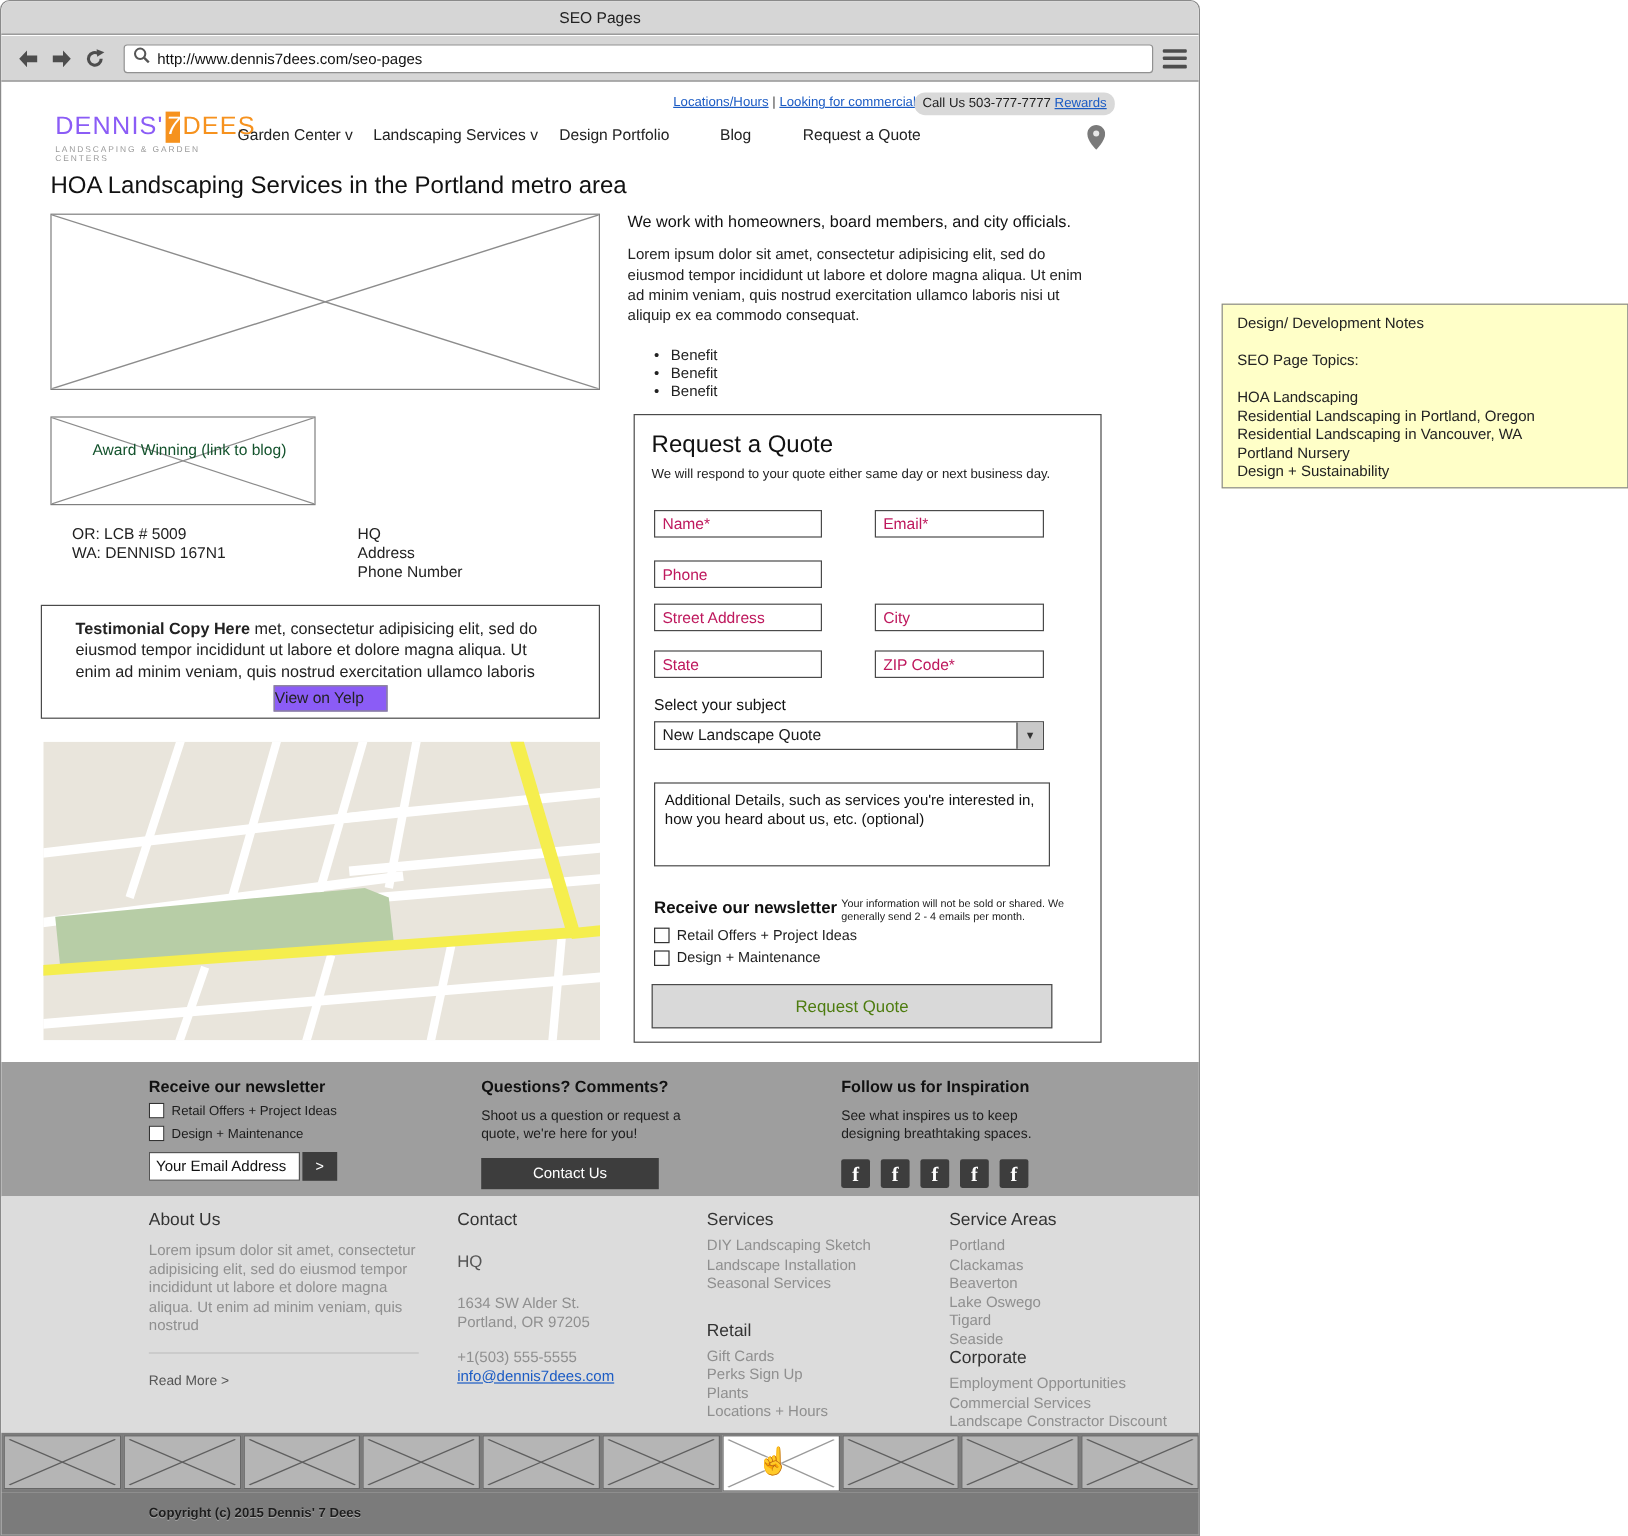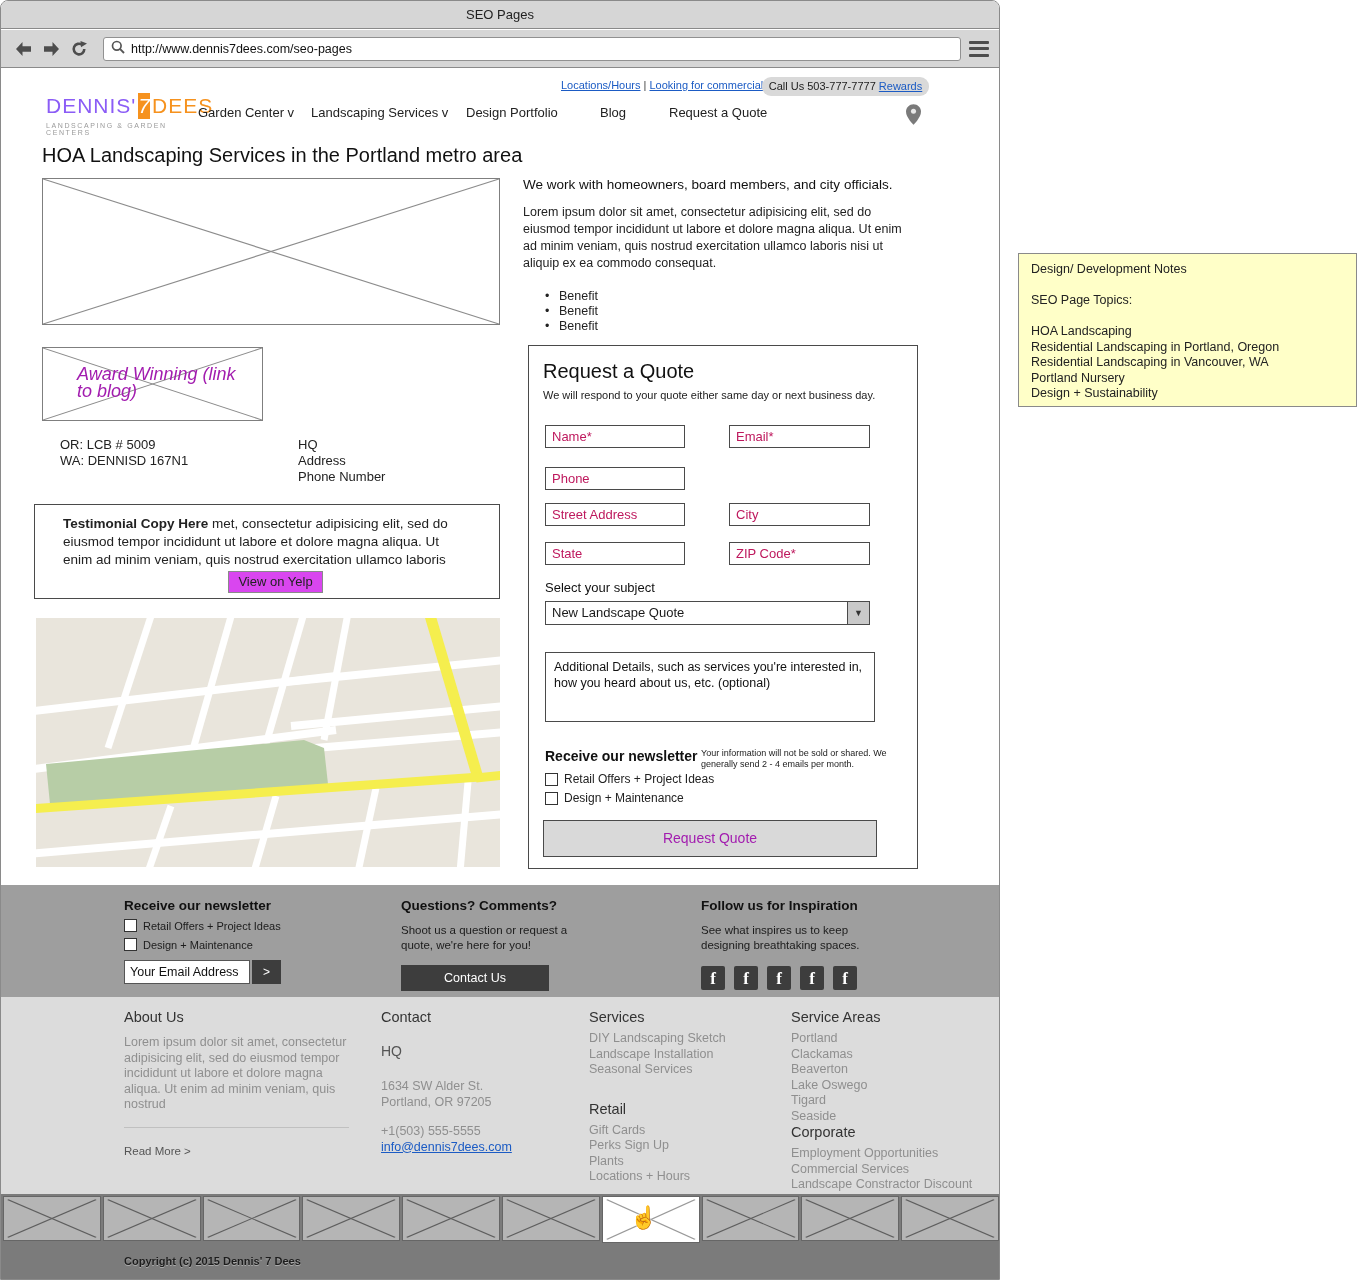--- a/index.html
+++ b/index.html
@@ -35,40 +35,40 @@
                 font-size:21px; font-style:italic; text-align:center; line-height:26px; margin:0 2px; }
   .logo-dees { font-size:21px; color:#f6921e; letter-spacing:1px; }
   .logo-tag { font-size:7px; color:#9a9a9a; letter-spacing:1.6px; margin-top:3px; }
   .mainnav-item { position:absolute; top:104px; font-size:13px; color:#222; cursor:pointer; white-space:nowrap; }
   .pin { position:absolute; left:905px; top:103px; cursor:pointer; }
 
   
   .h1 { position:absolute; left:41px; top:143px; font-size:20px; color:#111; }
   .xbox { position:absolute; border:1px solid #7f7f7f; background:#fff; }
   .xbox svg.xlines { position:absolute; left:0; top:0; width:100%; height:100%; }
-  .xbox .xlabel { position:relative; z-index:2; font-size:18px; color:#a21caf; padding:18px 14px 0 34px; line-height:17px;font-style:italic; }
+  .xbox .xlabel { position:relative; z-index:2; font-size:13px; color:#14532d; padding:18px 14px 0 34px; line-height:17px; }
   .hero { left:41px; top:177px; width:458px; height:147px; }
   .award { left:41px; top:346px; width:221px; height:74px; }
   .reviews { left:283px; top:346px; width:216px; height:74px; }
 
   .intro-col { position:absolute; left:522px; top:176px; width:400px; }
   .intro-line { font-size:13.5px; color:#111; margin-bottom:12px; }
   .intro-body { font-size:12.5px; line-height:17px; color:#222; width:388px; }
   .benefits { margin-top:17px; }
   .benefit-row { font-size:12.5px; line-height:15px; color:#222; padding-left:22px; }
   .benefit-row .dot { display:inline-block; width:14px; }
 
   .license { position:absolute; left:59px; top:436px; font-size:13px; line-height:16px; color:#222; }
   .hqinfo { position:absolute; left:297px; top:436px; font-size:13px; line-height:16px; color:#222; }
 
   .testimonial { position:absolute; left:33px; top:503px; width:466px; height:95px; border:1px solid #4a4a4a;
                  background:#fff; padding:10px 28px 0 28px; font-size:13.5px; line-height:18px; color:#222; }
   .testimonial b { font-weight:bold; }
-  .yelp-btn { position:absolute; left:193px; top:66px; width:95px; height:22px; background:#d946ef;
-              border:1px solid #8a8a8a; font-size:13px; line-height:20px; text-align:center; cursor:pointer; color:#222; }
+  .yelp-btn { position:absolute; left:193px; top:66px; width:95px; height:22px; background:#8b5cf6;
+              border:1px solid #8a8a8a; font-size:13px; line-height:20px; text-align:left; cursor:pointer; color:#222; }
 
   .map { position:absolute; left:35px; top:617px; width:464px; height:249px; overflow:hidden; }
 
   
   .form-panel { position:absolute; left:527px; top:344px; width:390px; height:524px; border:1px solid #4a4a4a; background:#fff; }
   .form-title { position:absolute; left:14px; top:14px; font-size:20px; color:#111; }
   .form-sub { position:absolute; left:14px; top:43px; font-size:11px; color:#222; }
   .field { position:absolute; height:23px; border:1px solid #4a4a4a; background:#fff; }
   .field input { width:100%; height:100%; border:none; outline:none; font-size:13px; padding:0 6px;
                  font-family:"Liberation Sans",sans-serif; color:#be185d; background:transparent; }
@@ -77,21 +77,21 @@
             background:#fff; font-size:13px; line-height:22px; padding-left:6px; cursor:pointer; }
   .select .arrow { position:absolute; right:0; top:0; width:22px; height:22px; background:#c9c9c9;
                    border-left:1px solid #4a4a4a; text-align:center; font-size:9px; line-height:22px; color:#333; }
   .details-box { position:absolute; left:16px; top:306px; width:330px; height:70px; border:1px solid #4a4a4a;
                  padding:6px 8px; font-size:12.5px; line-height:16px; color:#111; cursor:text; }
   .nl-head { position:absolute; left:16px; top:402px; font-size:14px; font-weight:bold; color:#111; }
   .nl-note { position:absolute; left:172px; top:402px; width:205px; font-size:9px; line-height:11px; color:#222; }
   .chk-row { position:absolute; display:flex; align-items:center; font-size:11.5px; color:#222; }
   .chk { width:13px; height:13px; border:1px solid #333; background:#fff; margin-right:6px; cursor:pointer; flex:0 0 13px; }
   .submit-btn { position:absolute; left:14px; top:474px; width:334px; height:37px; background:#d9d9d9;
-                border:1px solid #4a4a4a; font-size:14px; line-height:35px; text-align:center; cursor:pointer; color:#a21caf; }
+                border:1px solid #4a4a4a; font-size:14px; line-height:35px; text-align:center; cursor:pointer; color:#4d7c0f; }
 
   
   .note { position:absolute; left:1018px; top:253px; width:339px; height:154px; background:#ffffc8;
           border:1px solid #8a8a8a; padding:8px 12px; font-size:12.5px; line-height:15.5px; color:#222; }
   .note .gap { height:15.5px; }
 
   
   .footer-dark { position:absolute; left:0px; top:884px; width:1000px; height:112px; background:#9e9e9e; }
   .fd-head { font-size:13.5px; font-weight:bold; color:#111; }
   .fd-col1 { position:absolute; left:123px; top:13px; }

